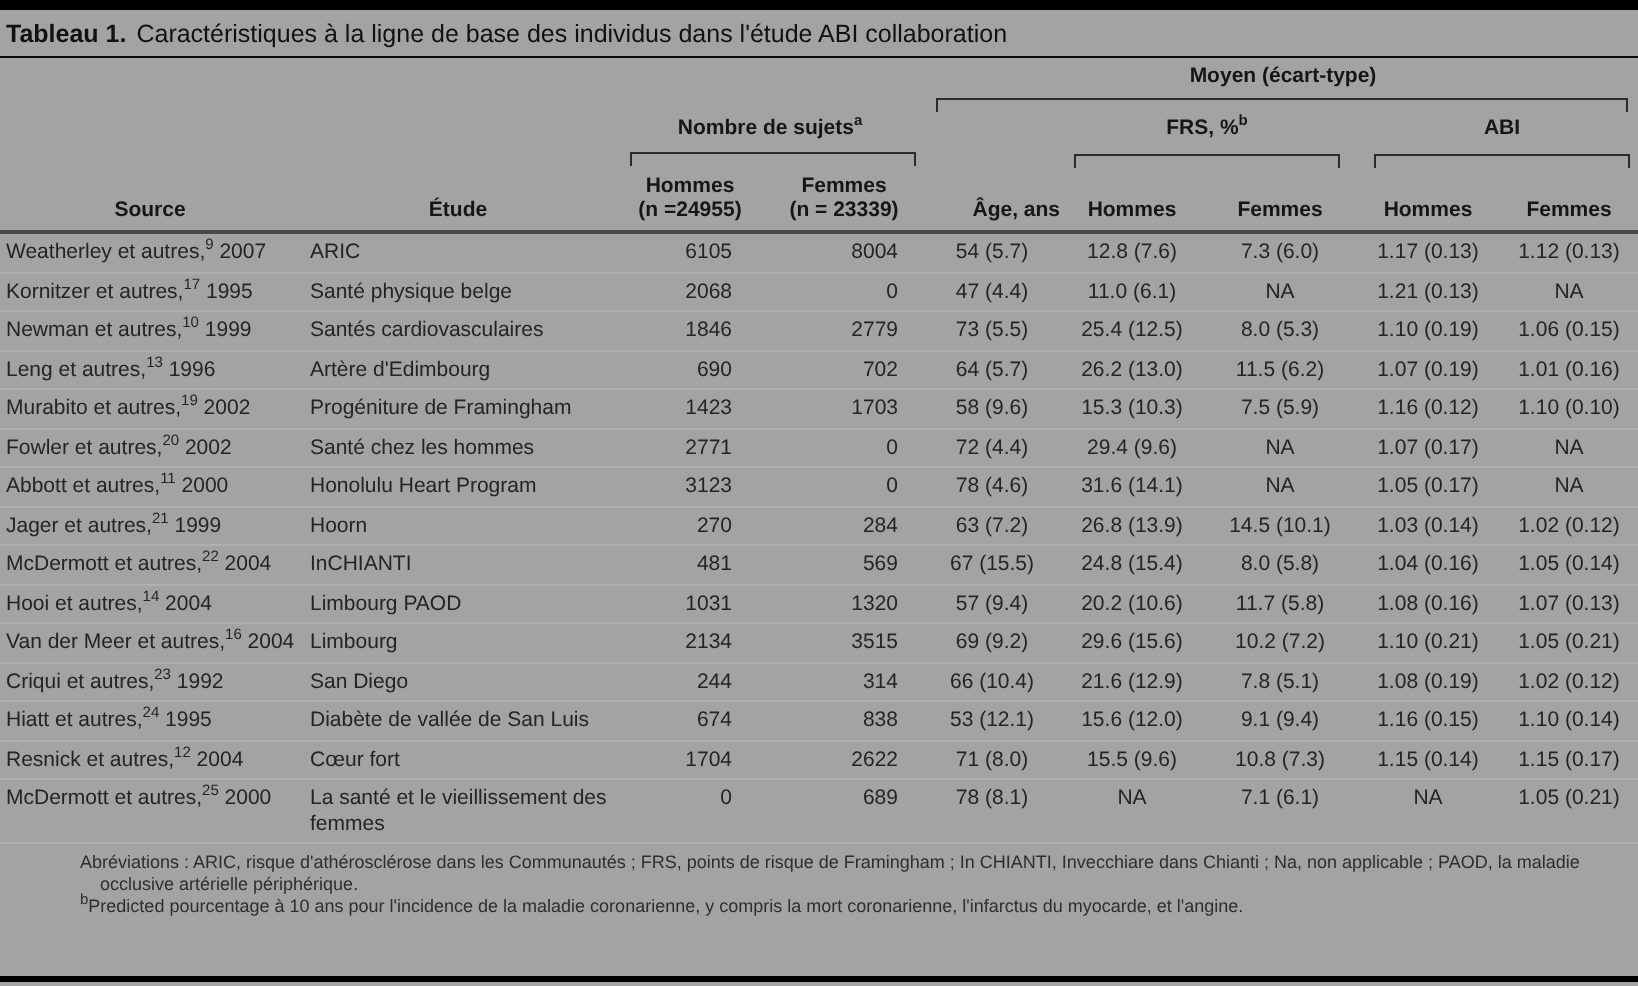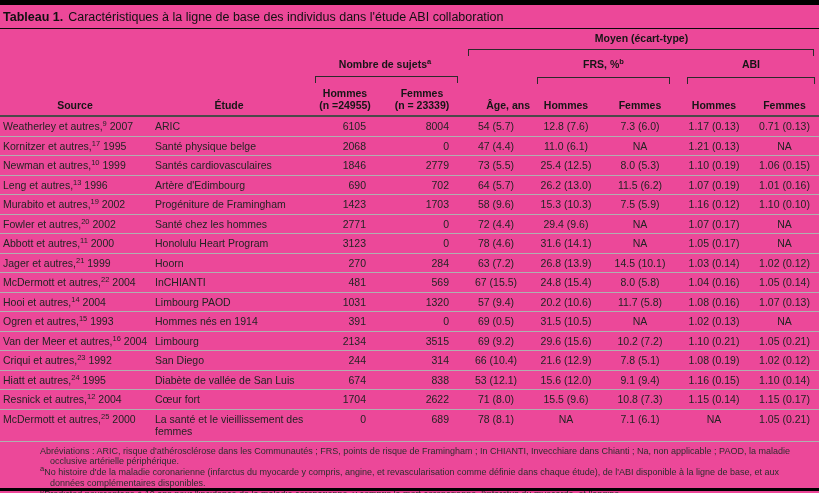--- a/index.html
+++ b/index.html
@@ -1,18 +1,18 @@
 <!DOCTYPE html>
 <html><head>
 <meta charset="utf-8">
 <style>
   html,body { margin:0; padding:0; background:#fff; }
   .page {
     position:relative; width:819px; height:493px; overflow:hidden;
-    background:#ec4899; color:#2a2a2a;
+    background:#a3a3a3; color:#2a2a2a;
     font-family:"Liberation Sans", sans-serif;
     box-sizing:border-box;
   }
   .topbar { height:5px; background:#000; }
   .titleblock {
     padding:4px 4px 3px 3px; border-bottom:1.5px solid #0a0a0a;
     font-size:12.5px; line-height:16px; color:#111;
   }
   .titleblock b { font-weight:bold; }
   .titleblock .caption { margin-left:5px; }
@@ -112,21 +112,21 @@
     <tbody>
         <tr>
           <td class="source">Weatherley et autres,<sup>9</sup> 2007</td>
           <td class="etude">ARIC</td>
           <td class="n1">6105</td>
           <td class="n2">8004</td>
           <td class="ctr">54 (5.7)</td>
           <td class="ctr">12.8 (7.6)</td>
           <td class="ctr">7.3 (6.0)</td>
           <td class="ctr">1.17 (0.13)</td>
-          <td class="ctr">0.71 (0.13)</td>
+          <td class="ctr">1.12 (0.13)</td>
         </tr>
         <tr>
           <td class="source">Kornitzer et autres,<sup>17</sup> 1995</td>
           <td class="etude">Santé physique belge</td>
           <td class="n1">2068</td>
           <td class="n2">0</td>
           <td class="ctr">47 (4.4)</td>
           <td class="ctr">11.0 (6.1)</td>
           <td class="ctr">NA</td>
           <td class="ctr">1.21 (0.13)</td>
@@ -214,31 +214,20 @@
           <td class="etude">Limbourg PAOD</td>
           <td class="n1">1031</td>
           <td class="n2">1320</td>
           <td class="ctr">57 (9.4)</td>
           <td class="ctr">20.2 (10.6)</td>
           <td class="ctr">11.7 (5.8)</td>
           <td class="ctr">1.08 (0.16)</td>
           <td class="ctr">1.07 (0.13)</td>
         </tr>
         <tr>
-          <td class="source">Ogren et autres,<sup>15</sup> 1993</td>
-          <td class="etude">Hommes nés en 1914</td>
-          <td class="n1">391</td>
-          <td class="n2">0</td>
-          <td class="ctr">69 (0.5)</td>
-          <td class="ctr">31.5 (10.5)</td>
-          <td class="ctr">NA</td>
-          <td class="ctr">1.02 (0.13)</td>
-          <td class="ctr">NA</td>
-        </tr>
-        <tr>
           <td class="source">Van der Meer et autres,<sup>16</sup> 2004</td>
           <td class="etude">Limbourg</td>
           <td class="n1">2134</td>
           <td class="n2">3515</td>
           <td class="ctr">69 (9.2)</td>
           <td class="ctr">29.6 (15.6)</td>
           <td class="ctr">10.2 (7.2)</td>
           <td class="ctr">1.10 (0.21)</td>
           <td class="ctr">1.05 (0.21)</td>
         </tr>
@@ -284,18 +273,17 @@
           <td class="ctr">NA</td>
           <td class="ctr">7.1 (6.1)</td>
           <td class="ctr">NA</td>
           <td class="ctr">1.05 (0.21)</td>
         </tr>
       </tbody>
   </table>
 
   <div class="footnotes">
     <div class="footnote"><sup></sup><span>Abréviations&nbsp;: ARIC, risque d'athérosclérose dans les Communautés&nbsp;; FRS, points de risque de Framingham&nbsp;; In CHIANTI, Invecchiare dans Chianti&nbsp;; Na, non applicable&nbsp;; PAOD, la maladie occlusive artérielle périphérique.</span></div>
-    <div class="footnote"><sup>a</sup><span>No histoire d'de la maladie coronarienne (infarctus du myocarde y compris, angine, et revascularisation comme définie dans chaque étude), de l'ABI disponible à la ligne de base, et aux données complémentaires disponibles.</span></div>
     <div class="footnote"><sup>b</sup><span>Predicted pourcentage à 10 ans pour l'incidence de la maladie coronarienne, y compris la mort coronarienne, l'infarctus du myocarde, et l'angine.</span></div>
   </div>
 
   <div class="bottombar"></div>
 </div>
 
 </body></html>

